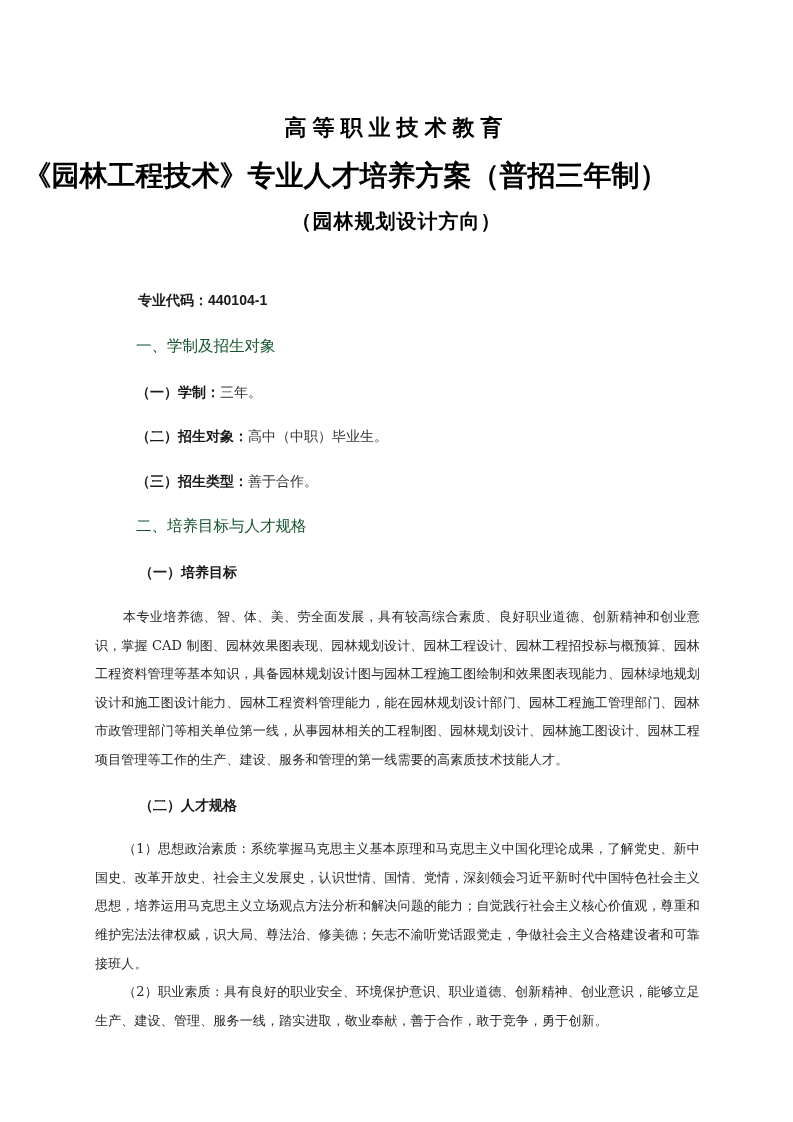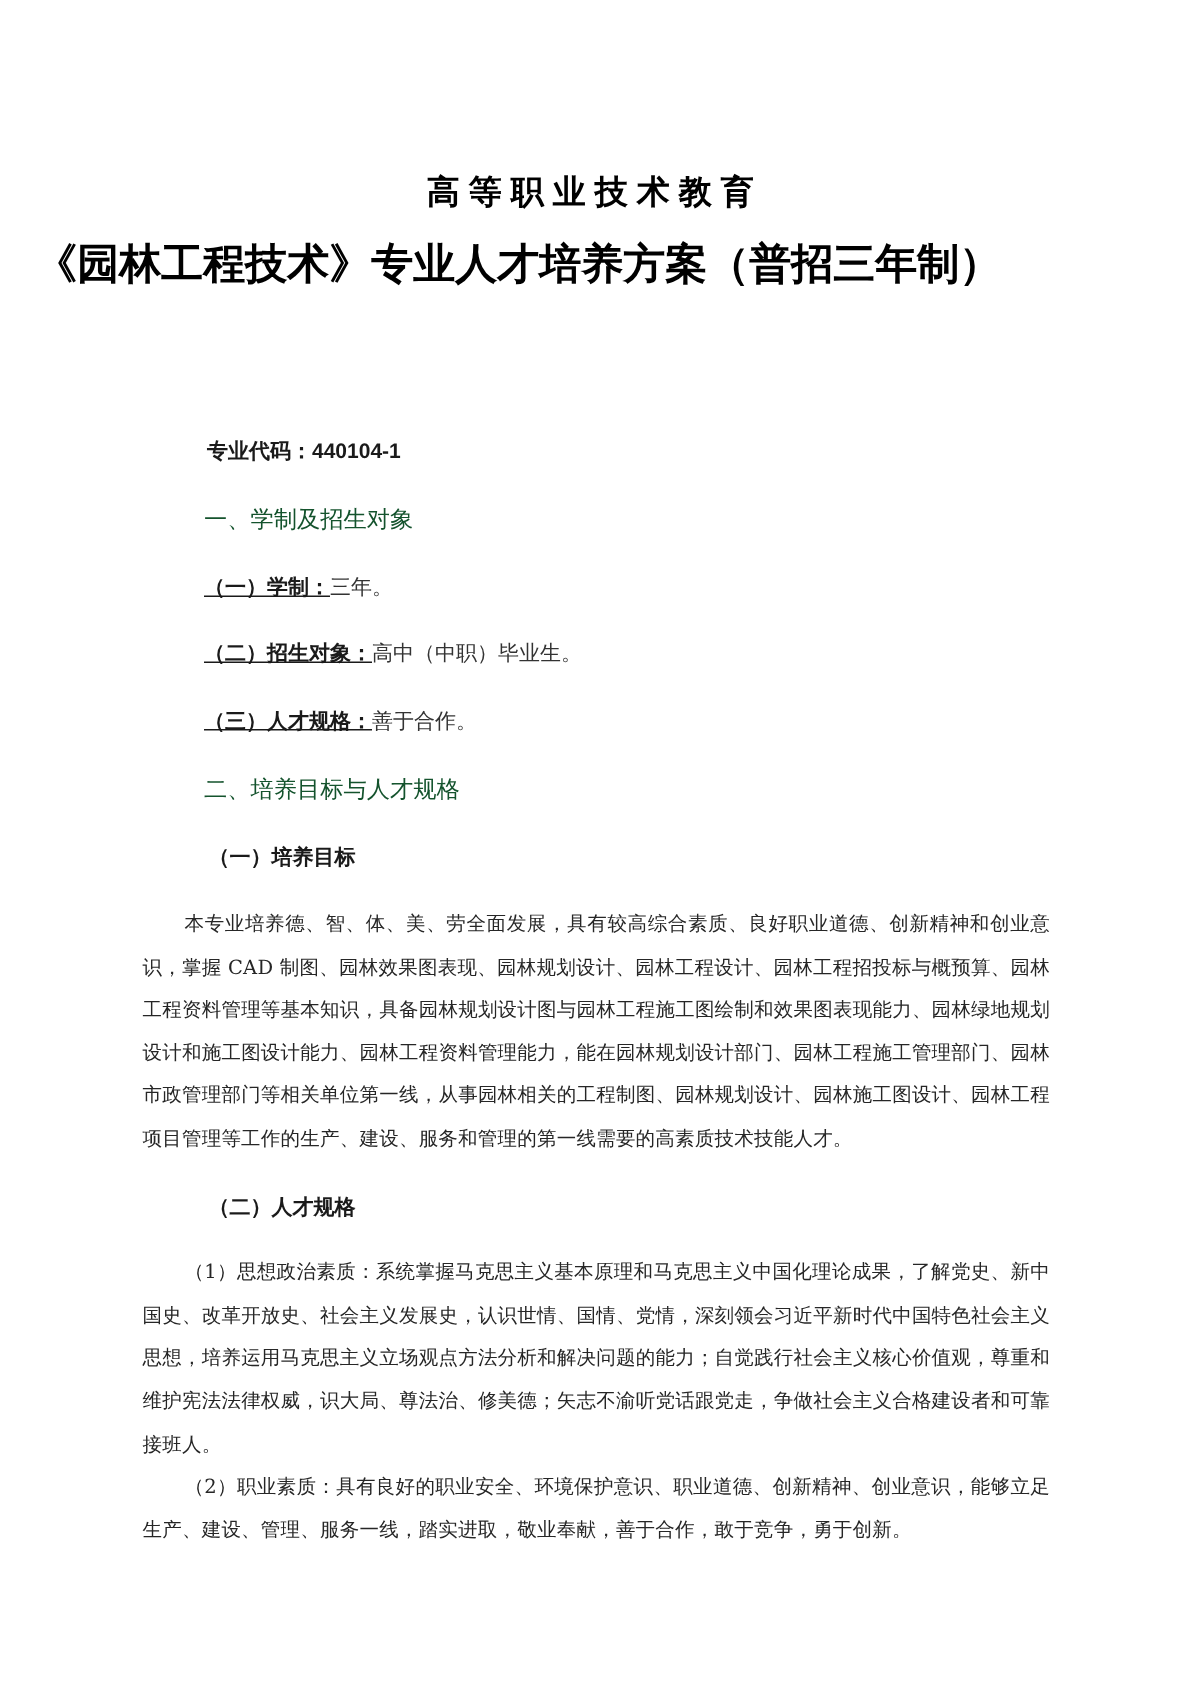--- a/index.html
+++ b/index.html
@@ -13,43 +13,44 @@
                font-family: "DejaVu Serif", serif; font-weight: bold; font-size: 28px;
                letter-spacing: 0px; color: #000; }
   .title-dir { position: absolute; left: 0; width: 793px; top: 208px; text-align: center;
                font-family: "DejaVu Sans", sans-serif; font-weight: bold; font-size: 20px;
                letter-spacing: 1px; color: #000; }
   .body { position: absolute; left: 95px; top: 270px; width: 605px; }
   .line { font-size: 14.2px; line-height: 28.6px; margin: 16px; text-align: justify; }
   .code { padding-left: 27px; font-family: "Liberation Sans", sans-serif; font-weight: bold; font-size: 14px; }
   .h1 { padding-left: 25px; font-family: "DejaVu Sans", sans-serif; font-size: 15.5px; line-height: 31px; color: #14532d; }
   .h2 { padding-left: 25px; font-family: "DejaVu Sans", sans-serif; font-size: 14px; line-height: 28.6px; }
-  .h2 b { font-weight: bold; text-decoration: underline; }
+  .h2 b { font-weight: bold; }
   .h2 .v { font-family: "DejaVu Serif", serif; font-weight: normal; color: #333; }
   .h3 { padding-left: 28px; font-family: "DejaVu Sans", sans-serif; font-weight: bold; font-size: 14px; line-height: 28.6px; }
   .para { font-size: 13px; line-height: 28.6px; text-indent: 28px; text-align: justify;
           text-align-last: left; margin: 0; color: #262626; letter-spacing: 0.15px; }
 </style>
 </head>
 <body>
 
 <div class="page">
 
   <div class="title-main">高等职业技术教育</div>
   <div class="title-sub">《园林工程技术》专业人才培养方案（普招三年制）</div>
+  <div class="title-dir">（园林规划设计方向）</div>
 
   <div class="body">
 
     <p class="line code"><span>专业代码：</span><span>440104-1</span></p>
 
     <p class="line h1">一、学制及招生对象</p>
 
     <p class="line h2"><b>（一）学制：</b><span class="v">三年。</span></p>
     <p class="line h2"><b>（二）招生对象：</b><span class="v">高中（中职）毕业生。</span></p>
-    <p class="line h2"><b>（三）人才规格：</b><span class="v">善于合作。</span></p>
+    <p class="line h2"><b>（三）招生类型：</b><span class="v">善于合作。</span></p>
 
     <p class="line h1">二、培养目标与人才规格</p>
 
     <p class="line h3">（一）培养目标</p>
     <p class="para">本专业培养德、智、体、美、劳全面发展，具有较高综合素质、良好职业道德、创新精神和创业意识，掌握 CAD 制图、园林效果图表现、园林规划设计、园林工程设计、园林工程招投标与概预算、园林工程资料管理等基本知识，具备园林规划设计图与园林工程施工图绘制和效果图表现能力、园林绿地规划设计和施工图设计能力、园林工程资料管理能力，能在园林规划设计部门、园林工程施工管理部门、园林市政管理部门等相关单位第一线，从事园林相关的工程制图、园林规划设计、园林施工图设计、园林工程项目管理等工作的生产、建设、服务和管理的第一线需要的高素质技术技能人才。</p>
 
     <p class="line h3">（二）人才规格</p>
 
     <p class="para">（1）思想政治素质：系统掌握马克思主义基本原理和马克思主义中国化理论成果，了解党史、新中国史、改革开放史、社会主义发展史，认识世情、国情、党情，深刻领会习近平新时代中国特色社会主义思想，培养运用马克思主义立场观点方法分析和解决问题的能力；自觉践行社会主义核心价值观，尊重和维护宪法法律权威，识大局、尊法治、修美德；矢志不渝听党话跟党走，争做社会主义合格建设者和可靠接班人。</p>
     <p class="para">（2）职业素质：具有良好的职业安全、环境保护意识、职业道德、创新精神、创业意识，能够立足生产、建设、管理、服务一线，踏实进取，敬业奉献，善于合作，敢于竞争，勇于创新。</p>

